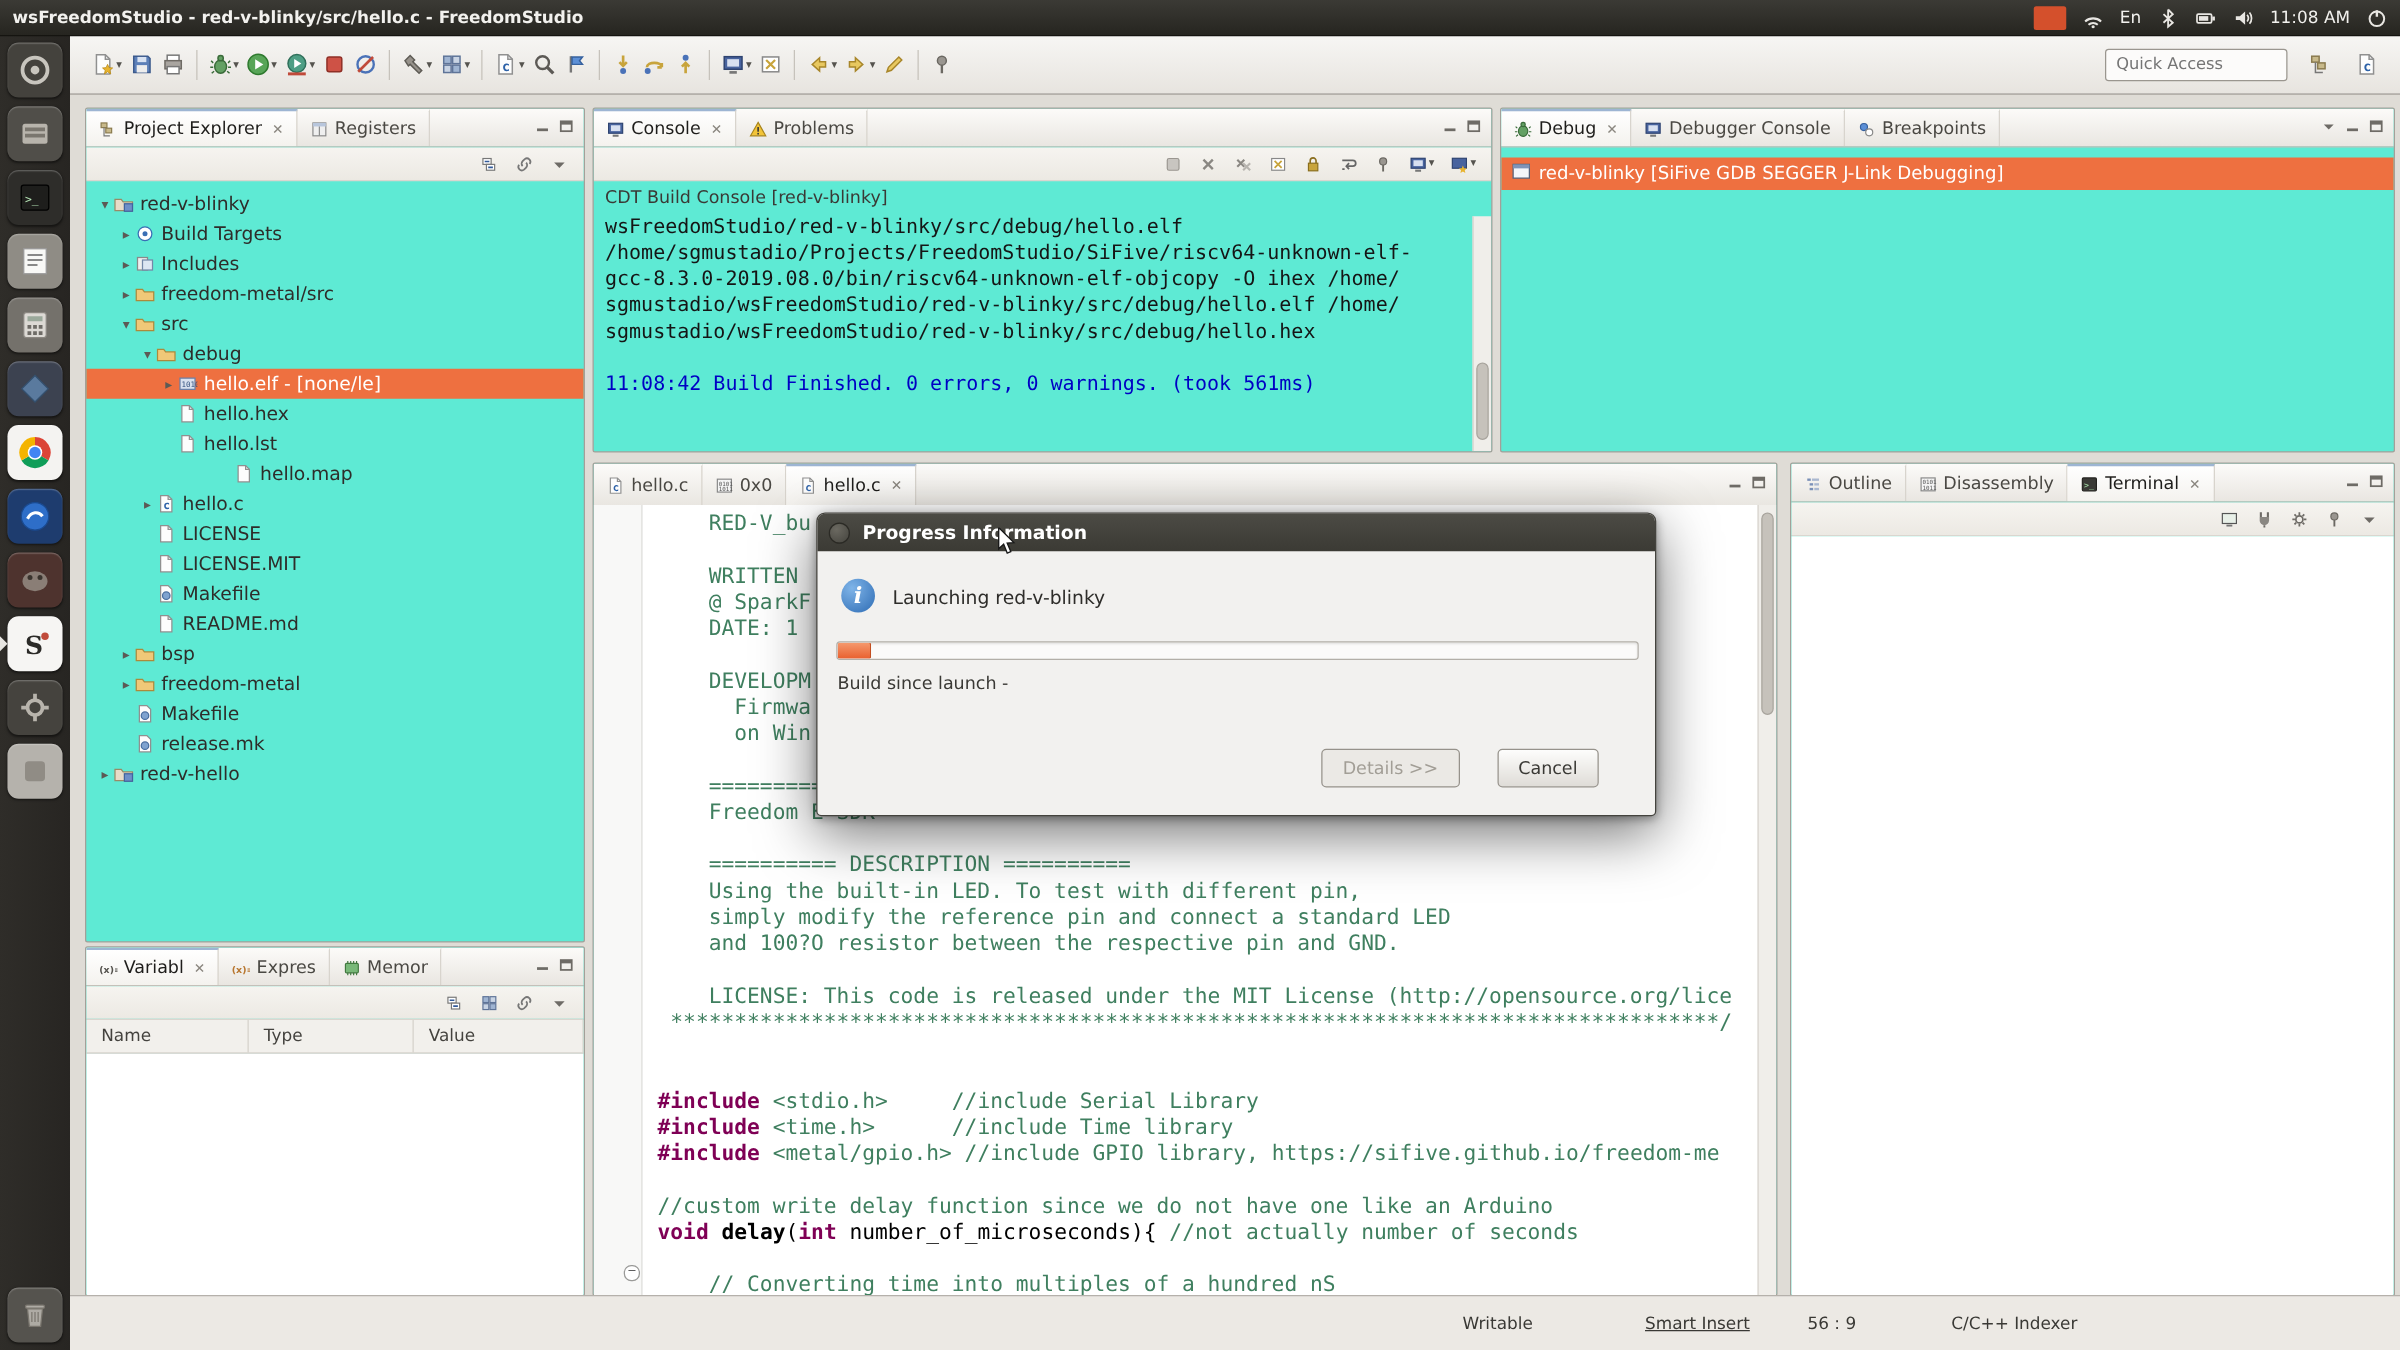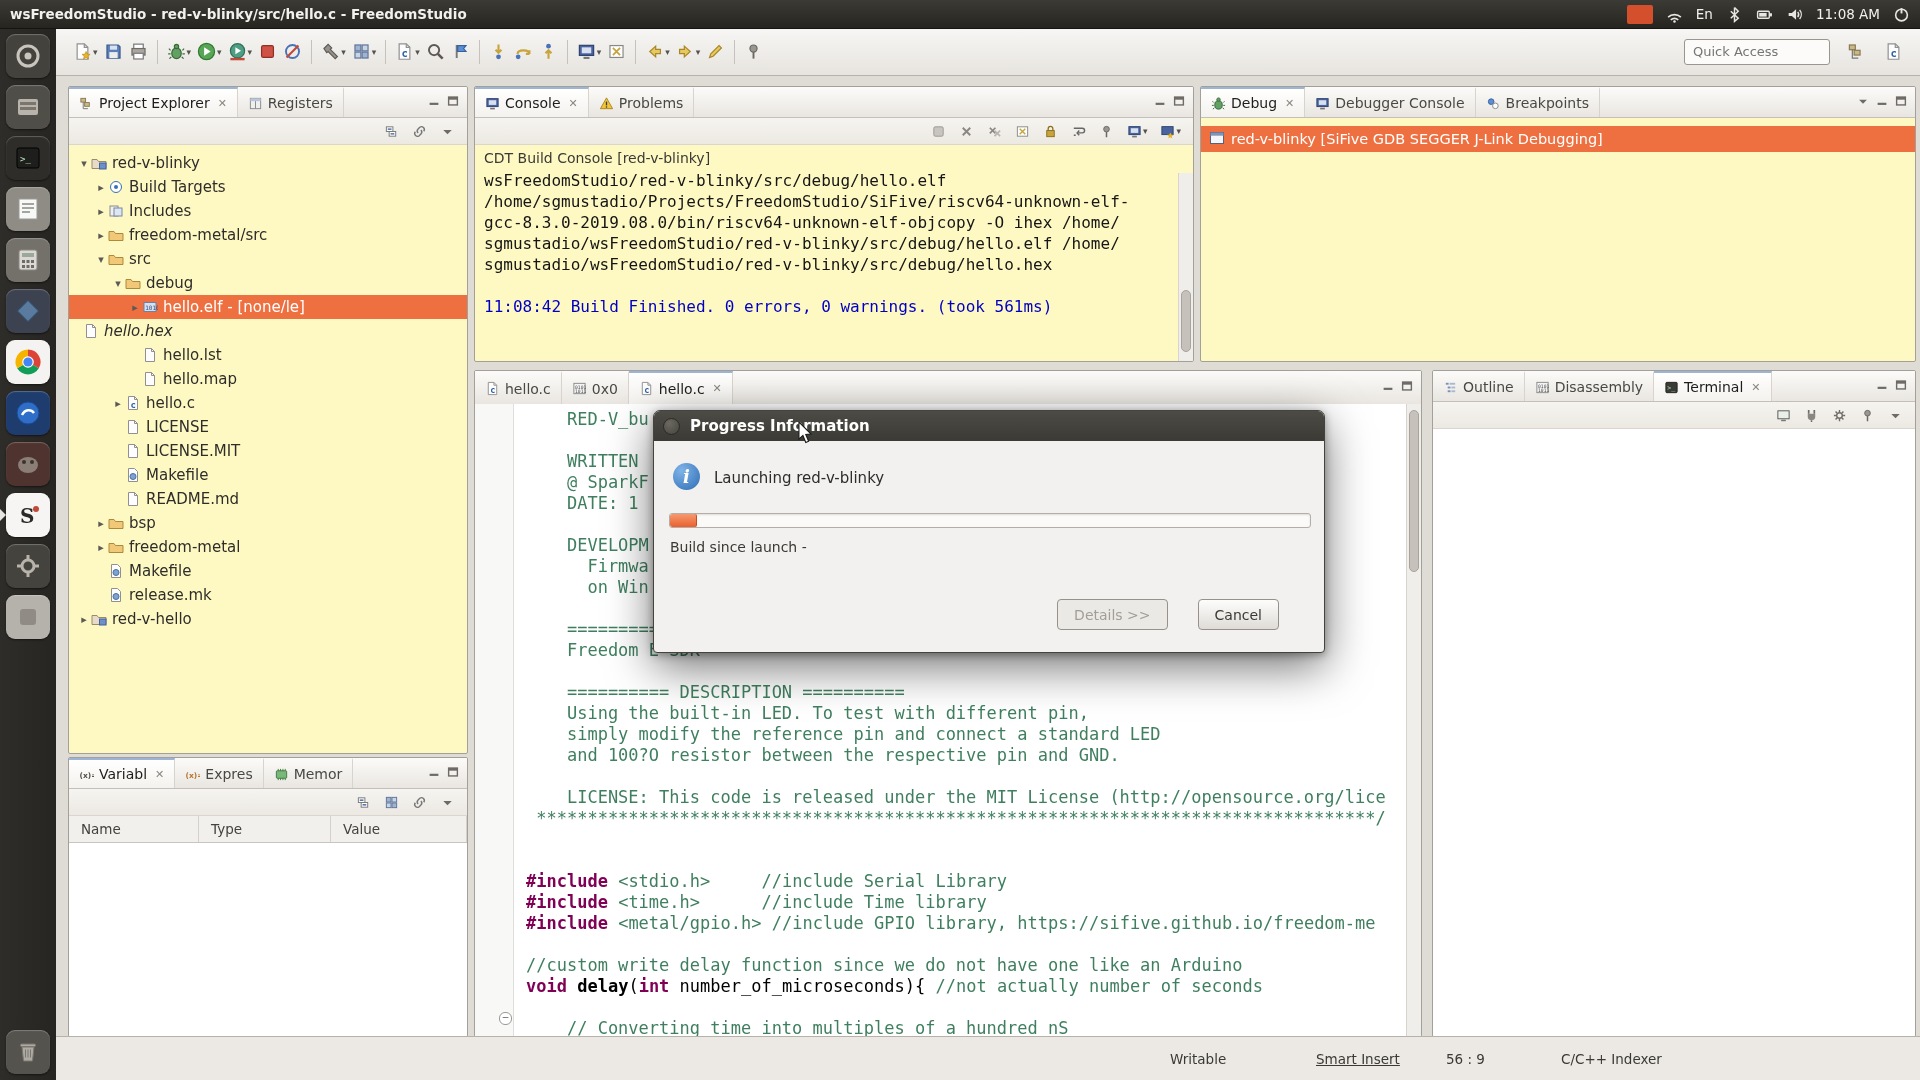--- a/index.html
+++ b/index.html
@@ -22,21 +22,21 @@
   
   .toolbar{position:absolute;left:56px;top:28px;width:1864px;height:48px;background:linear-gradient(#F7F6F4,#E7E4DF);border-bottom:1px solid #B5B1AB;display:flex;align-items:center;padding-left:14px;box-sizing:border-box;z-index:5}
   .tbtn{height:28px;display:flex;align-items:center;padding:0 3px;border-radius:3px}
   .dd{font-size:9px;color:#55534E;margin-left:1px}
   .tsep{width:1px;height:24px;background:#C6C2BB;margin:0 6px}
   .qa-wrap{margin-left:auto;display:flex;align-items:center;gap:14px;padding-right:14px}
   .qa{width:128px;height:24px;border:1px solid #9A968F;border-radius:3px;background:#FCFBFA;font-size:13px;padding:0 8px;color:#444;font-family:"DejaVu Sans",sans-serif}
 
   
   .workspace{position:absolute;left:56px;top:76px;width:1864px;height:1004px;background:#DFDCD6;z-index:1}
-  .panel{position:absolute;background:#fef9c3;border:1px solid #A3A099;border-radius:2px;overflow:hidden;z-index:2}
+  .panel{position:absolute;background:#5eead4;border:1px solid #A3A099;border-radius:2px;overflow:hidden;z-index:2}
   .phead{height:30px;background:linear-gradient(#FCFBF9,#E9E6E1);border-bottom:1px solid #C4C0B9;display:flex;align-items:stretch}
   .phead.h33{height:33px}
   .tabs{display:flex;flex:1;overflow:hidden}
   .tab{display:flex;align-items:center;gap:5px;padding:0 10px;font-size:14px;color:#4A4843;border-right:1px solid #D8D4CD;white-space:nowrap;border-top:2px solid transparent}
   .tab.act{background:linear-gradient(#FFFFFF,#F4F2EE);border-top:2px solid #9DB5D3;color:#1E1D1B}
   .tlb{white-space:nowrap}
   .tx{font-size:11px;color:#8A867F;margin-left:3px}
   .minmax{display:flex;align-items:center;gap:5px;padding:0 7px}
   .trow{height:26px;display:flex;align-items:center;justify-content:flex-end;gap:7px;padding:0 9px;background:linear-gradient(#F6F4F0,#ECE9E3);border-bottom:1px solid #DAD6CF}
 
@@ -614,41 +614,41 @@
       <div class="trw sel" style="padding-left: 59px;">
         <span class="arr">▸</span>
         <span class="icn" style="height: 16px; width: 16px;">
           <svg width="16" height="16" viewBox="0 0 16 16">
             <rect x="2" y="3.5" width="12" height="9" fill="#D8E0EE" stroke="#6B80A8"></rect>
             <text x="3.2" y="10.5" font-size="6" fill="#33507E" font-family="DejaVu Sans Mono, monospace">1010</text>
           </svg>
         </span>
         <span>hello.elf - [none/le]</span>
       </div>
-      <div class="trw" style=" font-style: italic;">
+      <div class="trw" style="padding-left: 59px;">
         <span class="arr"></span>
         <span class="icn" style="height: 16px; width: 16px;">
           <svg width="16" height="16" viewBox="0 0 16 16">
             <path d="M3.5 1.5h6l3 3v10h-9z" fill="#FDFDFD" stroke="#909090"></path>
             <path d="M9.5 1.5v3h3" fill="none" stroke="#909090"></path>
           </svg>
         </span>
         <span>hello.hex</span>
       </div>
       <div class="trw" style="padding-left: 59px;">
         <span class="arr"></span>
         <span class="icn" style="height: 16px; width: 16px;">
           <svg width="16" height="16" viewBox="0 0 16 16">
             <path d="M3.5 1.5h6l3 3v10h-9z" fill="#FDFDFD" stroke="#909090"></path>
             <path d="M9.5 1.5v3h3" fill="none" stroke="#909090"></path>
           </svg>
         </span>
         <span>hello.lst</span>
       </div>
-      <div class="trw" style="padding-left: 59px;">
+      <div class="trw" style="padding-left: 59px; margin-left: 45px;">
         <span class="arr"></span>
         <span class="icn" style="height: 16px; width: 16px;">
           <svg width="16" height="16" viewBox="0 0 16 16">
             <path d="M3.5 1.5h6l3 3v10h-9z" fill="#FDFDFD" stroke="#909090"></path>
             <path d="M9.5 1.5v3h3" fill="none" stroke="#909090"></path>
           </svg>
         </span>
         <span>hello.map</span>
       </div>
       <div class="trw" style="padding-left: 42px;">

